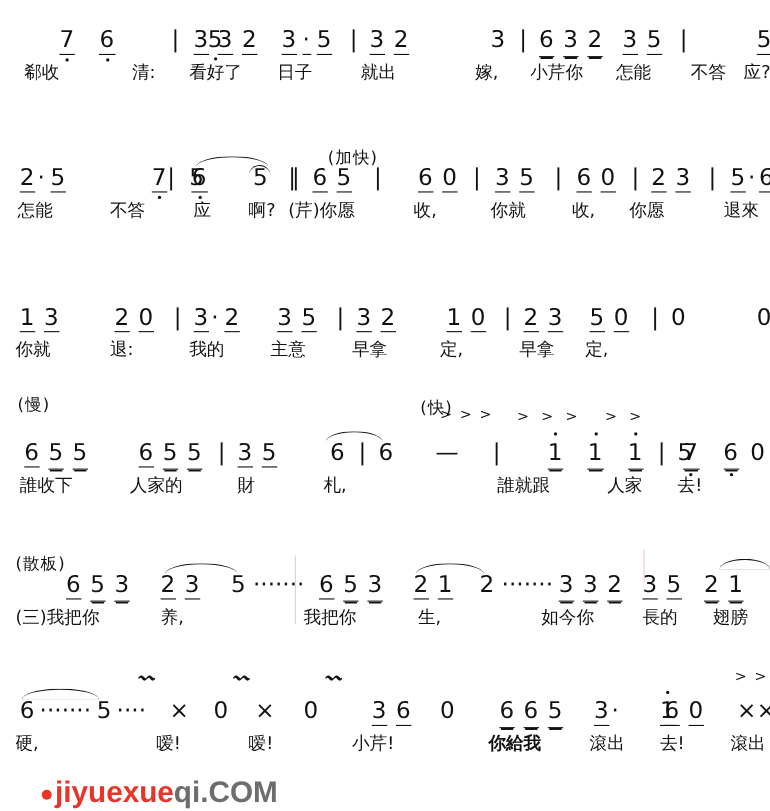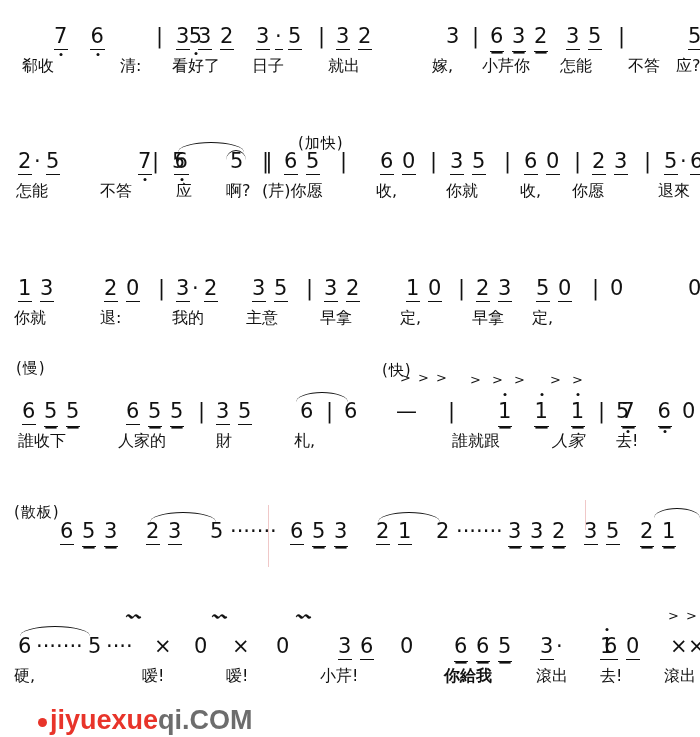--- a/index.html
+++ b/index.html
@@ -167,26 +167,35 @@
         </div>
       </div>
       <div class="line" style="top: 385px;">
         <div class="notes"><span class="marker" style="left: 16px; top: -26px;">(慢)</span><span class="marker" style="left: 382px; top: -24px;">(快)</span><span class="tok u1" style="left: 22px; top: 14px;">6</span><span class="tok u2" style="left: 44px; top: 14px;">5</span><span class="tok u2" style="left: 66px; top: 14px;">5</span><span class="tok u1" style="left: 126px; top: 14px;">6</span><span class="tok u2" style="left: 148px; top: 14px;">5</span><span class="tok u2" style="left: 170px; top: 14px;">5</span><span class="tok bar" style="left: 198px; top: 14px;">|</span><span class="tok u1" style="left: 216px; top: 14px;">3</span><span class="tok u1" style="left: 238px; top: 14px;">5</span><span class="tok " style="left: 300px; top: 14px;">6</span><span class="tok bar" style="left: 326px; top: 14px;">|</span><span class="tok " style="left: 344px; top: 14px;">6</span><span class="tok dash" style="left: 396px; top: 14px;">—</span><span class="tok bar" style="left: 448px; top: 14px;">|</span><span class="tok u2 dotu" style="left: 466px; top: 14px;">1</span><span class="tok u2 dotu" style="left: 488px; top: 14px;">1</span><span class="tok u2 dotu" style="left: 510px; top: 14px;">1</span><span class="tok u2 dotd" style="left: 546px; top: 14px;">7</span><span class="tok u2 dotd" style="left: 568px; top: 14px;">6</span><span class="tok bar" style="left: 598px; top: 14px;">|</span><span class="tok " style="left: 616px; top: 14px;">5</span><span class="tok " style="left: 682px; top: 14px;">0</span></div>
         <div class="lyrics">
           <span class="ly" style="left: 18px; font-family: Liberation Serif, serif;">誰收下</span>
           <span class="ly" style="left: 118px;">人家的</span>
           <span class="ly" style="left: 216px;">財</span>
           <span class="ly" style="left: 294px;">札,</span>
           <span class="ly" style="left: 452px;">誰就跟</span>
-          <span class="ly" style="left: 552px; font-style: italic;">人家</span>
+          <span class="ly" style="left: 552px;">人家</span>
           <span class="ly" style="left: 616px;">去!</span>
         </div>
       </div>
       <div class="line" style="top: 505px;">
         <div class="notes"><span class="marker" style="left: 14px; top: -2px;">(散板)</span><span class="tok u1" style="left: 60px; top: 14px;">6</span><span class="tok u2" style="left: 82px; top: 14px;">5</span><span class="tok u2" style="left: 104px; top: 14px;">3</span><span class="tok u1" style="left: 146px; top: 14px;">2</span><span class="tok u1" style="left: 168px; top: 14px;">3</span><span class="tok " style="left: 210px; top: 14px;">5</span><span class="tok dash" style="left: 230px; top: 14px;">·······</span><span class="tok u1" style="left: 290px; top: 14px;">6</span><span class="tok u2" style="left: 312px; top: 14px;">5</span><span class="tok u2" style="left: 334px; top: 14px;">3</span><span class="tok u1" style="left: 376px; top: 14px;">2</span><span class="tok u1" style="left: 398px; top: 14px;">1</span><span class="tok " style="left: 436px; top: 14px;">2</span><span class="tok dash" style="left: 456px; top: 14px;">·······</span><span class="tok u2" style="left: 508px; top: 14px;">3</span><span class="tok u2" style="left: 530px; top: 14px;">3</span><span class="tok u2" style="left: 552px; top: 14px;">2</span><span class="tok u1" style="left: 584px; top: 14px;">3</span><span class="tok u1" style="left: 606px; top: 14px;">5</span><span class="tok u2" style="left: 640px; top: 14px;">2</span><span class="tok u2" style="left: 662px; top: 14px;">1</span><span class="tok u2 dotd" style="left: 684px; top: 14px;">7</span></div>
+        <div class="lyrics">
+          <span class="ly" style="left: 14px;">(三)我把你</span>
+          <span class="ly" style="left: 146px;">养,</span>
+          <span class="ly" style="left: 276px;">我把你</span>
+          <span class="ly" style="left: 380px;">生,</span>
+          <span class="ly" style="left: 492px;">如今你</span>
+          <span class="ly" style="left: 584px;">長的</span>
+          <span class="ly" style="left: 648px;">翅膀</span>
+        </div>
       </div>
       <div class="line" style="top: 620px;">
         <div class="notes"><span class="tok " style="left: 18px; top: 14px;">6</span><span class="tok dash" style="left: 36px; top: 14px;">·······</span><span class="tok " style="left: 88px; top: 14px;">5</span><span class="tok dash" style="left: 106px; top: 14px;">····</span><span class="tok " style="left: 154px; top: 14px;">×</span><span class="tok " style="left: 194px; top: 14px;">0</span><span class="tok " style="left: 232px; top: 14px;">×</span><span class="tok " style="left: 276px; top: 14px;">0</span><span class="tok u1" style="left: 338px; top: 14px;">3</span><span class="tok u1" style="left: 360px; top: 14px;">6</span><span class="tok " style="left: 400px; top: 14px;">0</span><span class="tok u2" style="left: 454px; top: 14px;">6</span><span class="tok u2" style="left: 476px; top: 14px;">6</span><span class="tok u2" style="left: 498px; top: 14px;">5</span><span class="tok u1" style="left: 540px; top: 14px;">3</span><span class="tok " style="left: 556px; top: 14px;">·</span><span class="tok u1 dotu" style="left: 568px; top: 14px;">1</span><span class="tok u1" style="left: 604px; top: 14px;">6</span><span class="tok u1" style="left: 626px; top: 14px;">0</span><span class="tok " style="left: 670px; top: 14px;">×</span><span class="tok " style="left: 688px; top: 14px;">×</span></div>
         <div class="lyrics">
           <span class="ly" style="left: 14px;">硬,</span>
           <span class="ly" style="left: 142px;">嗳!</span>
           <span class="ly" style="left: 226px;">嗳!</span>
           <span class="ly" style="left: 320px;">小芹!</span>
           <span class="ly" style="left: 444px; font-weight: bold;">你給我</span>
           <span class="ly" style="left: 536px;">滾出</span>

